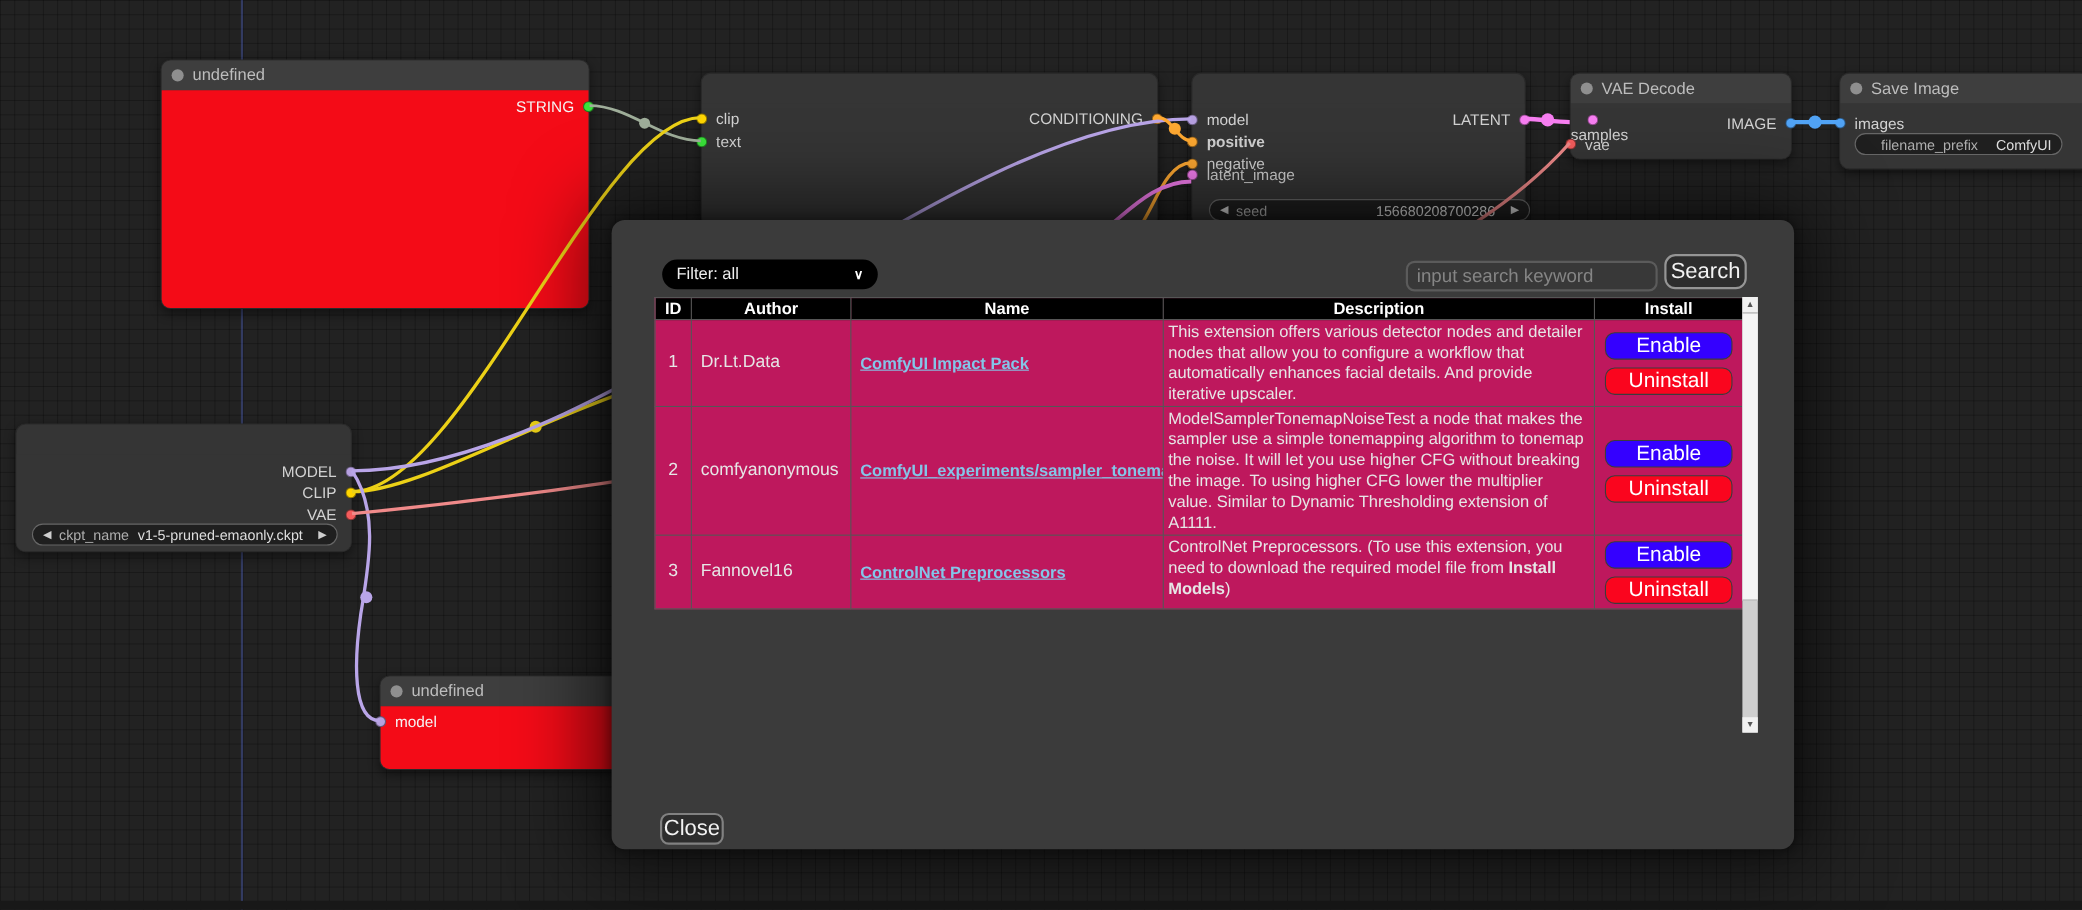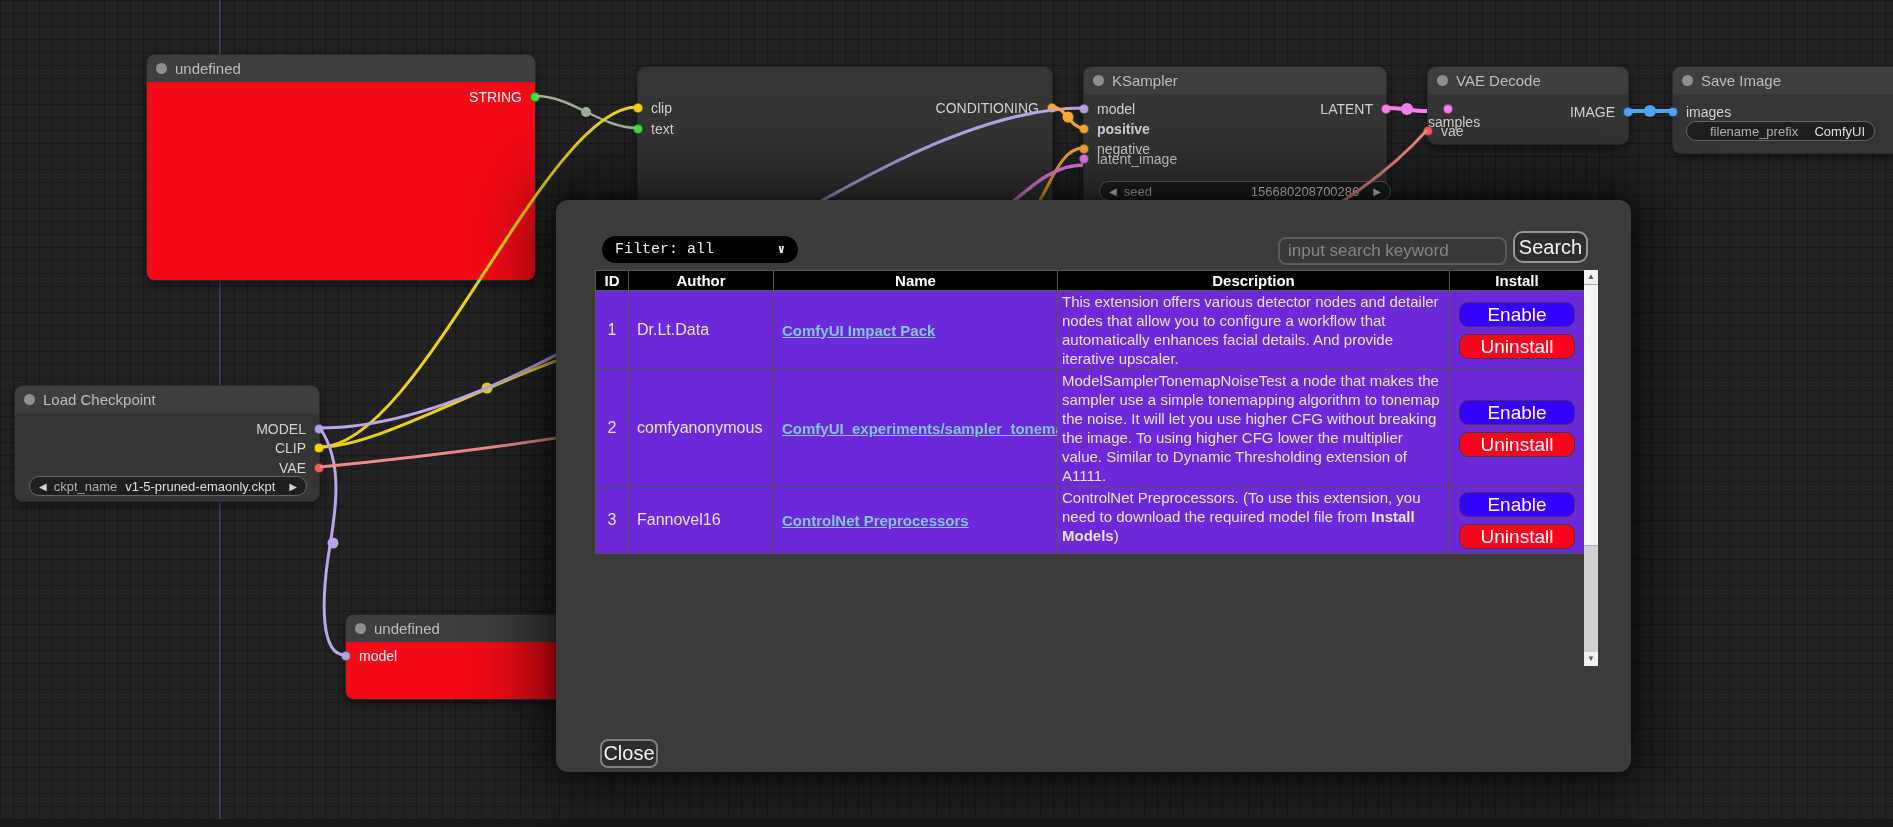--- a/index.html
+++ b/index.html
@@ -52,33 +52,33 @@
 
   
   .wires { position:absolute; inset:0; z-index:3; pointer-events:none; }
 
   
   .modal { position:absolute; left:556px; top:200px; width:1075px; height:572px;
     background:#3b3b3b; border-radius:12px; z-index:10;
     box-shadow:0 0 70px 18px rgba(0,0,0,.6), 0 0 12px rgba(0,0,0,.5); }
   .filter-select { position:absolute; left:46px; top:36px; width:196px; height:27px;
     background:#000; border-radius:14px; color:#efefef; font-size:15px;
-    display:flex; align-items:center; padding:0 13px; cursor:pointer;font-family:Liberation Mono, monospace; }
+    display:flex; align-items:center; padding:0 13px; cursor:pointer; }
   .filter-select .chev { margin-left:auto; font-size:12px; font-weight:bold; color:#fff; }
   .search-input { position:absolute; left:722px; top:37px; width:229px; height:26px;
     background:#383838; border:2px solid #5b5b5b; border-radius:8px;
     color:#ddd; font-size:17px; padding:12px 8px; outline:none;
     font-family:"Liberation Sans", sans-serif; }
   .search-input::placeholder { color:#858585; }
   .search-btn { position:absolute; left:957px; top:31px; width:75px; height:32px;
     background:#2d2d2d; border:2px solid #959595; border-radius:10px;
     color:#f2f2f2; font-size:20px; display:flex; align-items:center; justify-content:center;
     cursor:pointer; font-family:"Liberation Sans", sans-serif;text-align:right; }
   .table-wrap { position:absolute; left:39px; top:70px; width:989px; }
-  table.ext { border-collapse:collapse; width:989px; background:#6d28d9;
+  table.ext { border-collapse:collapse; width:989px; background:#be185d;
     table-layout:fixed; }
   table.ext th { background:#000; color:#fff; font-weight:bold; font-size:15px;
     height:20px; border:1px solid #565656; padding:0; text-align:center; }
   table.ext td { border:1px solid #565656; color:#e6e6e6; font-size:15px;
     vertical-align:middle; padding:2px 4px; overflow:hidden; }
   table.ext .col-id{width:33px} .col-author{width:145px} .col-name{width:284px}
   .col-desc{width:392px} .col-install{width:135px}
   table.ext td.td-id { text-align:center; font-size:16px; }
   table.ext td.td-author { font-size:16px; padding-left:8px; }
   table.ext td.td-name { padding-left:8px; }
@@ -133,24 +133,20 @@
     <span class="pdot c-green"></span>
     <span>text</span>
   </div>
   <div class="prow out" style="top:33px;margin-left:28px;">
     <span class="pdot c-orange"></span>
     <span>CONDITIONING</span>
   </div>
 </div>
 
 <div class="node" style="left:1083px; top:66px; width:304px; height:140px;">
-  <div class="ntitle">
-    <span class="tdot"></span>
-    <span>KSampler</span>
-  </div>
   <div class="nbody"></div>
   <div class="prow in" style="top:34px;">
     <span class="pdot c-purple"></span>
     <span>model</span>
   </div>
   <div class="prow in" style="top:54px;font-weight:bold;">
     <span class="pdot c-orange"></span>
     <span>positive</span>
   </div>
   <div class="prow in" style="top:74px;">
@@ -203,24 +199,20 @@
     <span class="pdot c-blue"></span>
     <span>images</span>
   </div>
   <div class="widget" style="left:13px; top:54px; width:189px;">
     <span class="wlabel" style="margin-left:14px;">filename_prefix</span>
     <span class="wval">ComfyUI</span>
   </div>
 </div>
 
 <div class="node" style="left:14px; top:385px; width:306px; height:117px;">
-  <div class="ntitle">
-    <span class="tdot"></span>
-    <span>Load Checkpoint</span>
-  </div>
   <div class="nbody"></div>
   <div class="prow out" style="top:35px;">
     <span class="pdot c-purple"></span>
     <span>MODEL</span>
   </div>
   <div class="prow out" style="top:54px;">
     <span class="pdot c-yellow"></span>
     <span>CLIP</span>
   </div>
   <div class="prow out" style="top:74px;">

